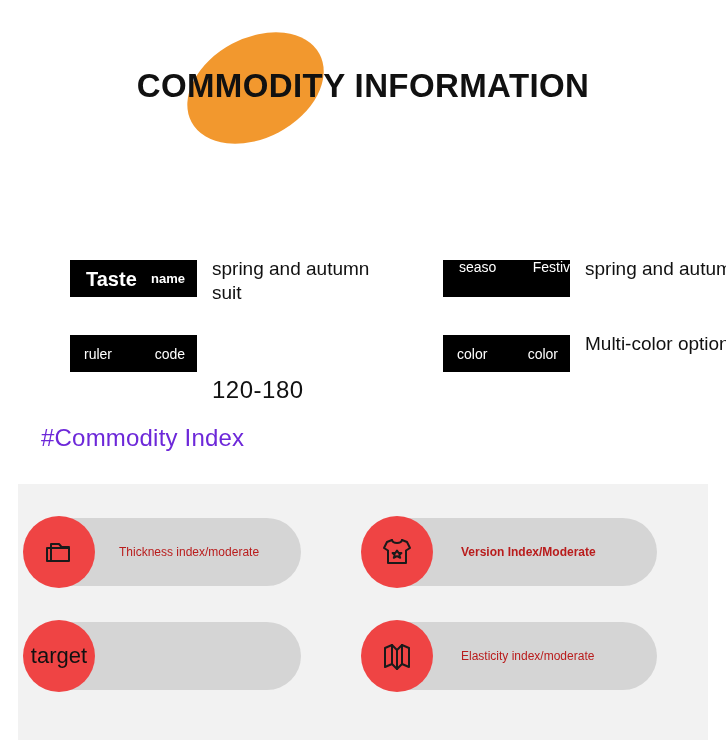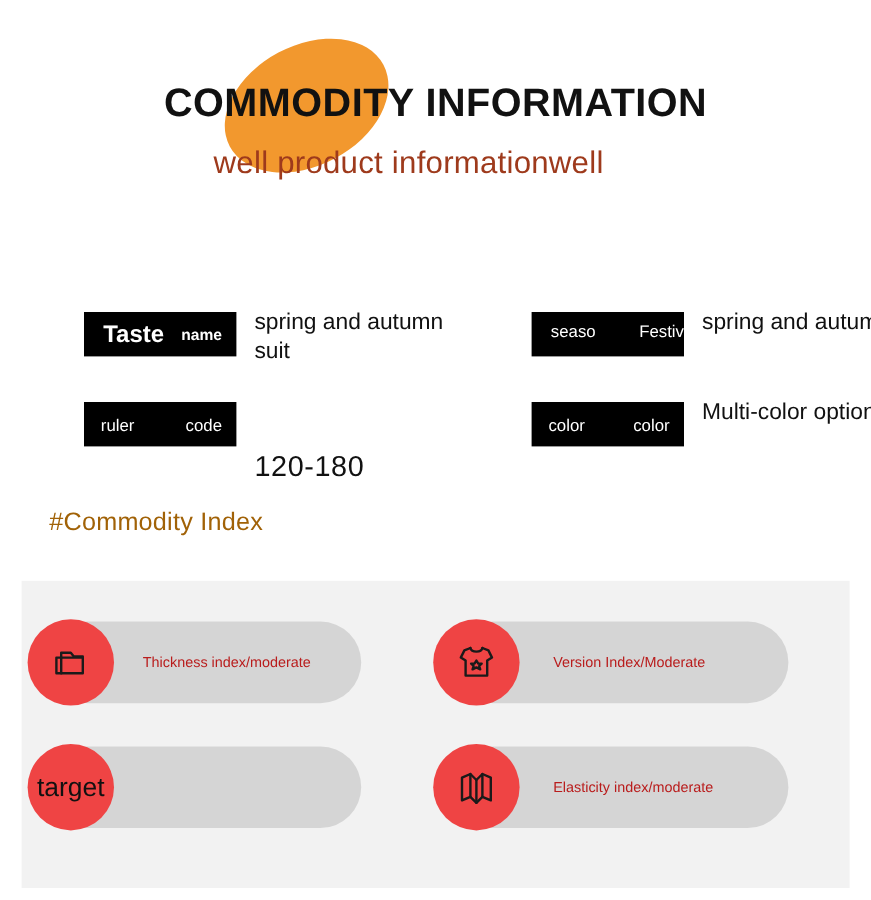--- a/index.html
+++ b/index.html
@@ -110,21 +110,21 @@
   .tag-box.v-a .tag-sub { font-size: 13px; }
 
   
   .tag-box.v-b .tag-inner { padding: 0 12px 0 14px; }
   .tag-box.v-b .tag-key { font-size: 14px; }
   .tag-box.v-b .tag-sub { font-size: 14px; }
 
   
   .tag-box.v-c .tag-inner {
     padding: 0 0 0 16px;
-    align-items: center;
+    align-items: flex-start;
     padding-bottom: 5px;
     height: 37px;
   }
   .tag-box.v-c .tag-key { font-size: 14px; }
   .tag-box.v-c .tag-sub { font-size: 14px; margin-left: 18px; }
 
   .spec-value {
     position: absolute;
     left: 142px;
     top: -3px;
@@ -138,22 +138,22 @@
     top: 3px;
     letter-spacing: 0.5px;
     margin-top: 40px;
   }
 
   
   #index-heading {
     position: absolute;
     left: 41px;
     top: 424px;
-    font-size: 21px;
-    color: #a16207;
+    font-size: 24px;
+    color: #6d28d9;
     letter-spacing: 0.2px;
   }
 
   
   #index-panel {
     position: absolute;
     left: 18px;
     top: 484px;
     width: 690px;
     height: 256px;
@@ -161,21 +161,21 @@
   }
   .pill {
     position: absolute;
     height: 68px;
     background: #D5D5D5;
     border-radius: 34px;
     display: flex;
     align-items: center;
   }
   .pill.p-1 { left: 21px;  top: 34px;  width: 262px; }
-  .pill.p-2 { left: 359px; top: 34px;  width: 280px; }
+  .pill.p-2 { left: 359px; top: 34px;  width: 280px; font-weight: bold; }
   .pill.p-3 { left: 21px;  top: 138px; width: 262px; }
   .pill.p-4 { left: 359px; top: 138px; width: 280px; }
 
   .pill-icon {
     position: absolute;
     left: -16px;
     top: -2px;
     width: 72px;
     height: 72px;
     border-radius: 50%;
@@ -201,21 +201,20 @@
   }
   .pill.p-2 .pill-label,
   .pill.p-4 .pill-label { left: 84px; }
 </style>
 </head>
 <body>
 
 <div id="header">
   <div id="blob"></div>
   <div id="main-title">COMMODITY INFORMATION</div>
-  <div id="sub-title">well product informationwell</div>
 </div>
 
 <div id="specs">
 
   <div class="spec-row col-left row-1">
     <div class="tag-box v-a">
       <div class="tag-inner">
         <span class="tag-key">Taste</span>
         <span class="tag-sub">name</span>
       </div>

